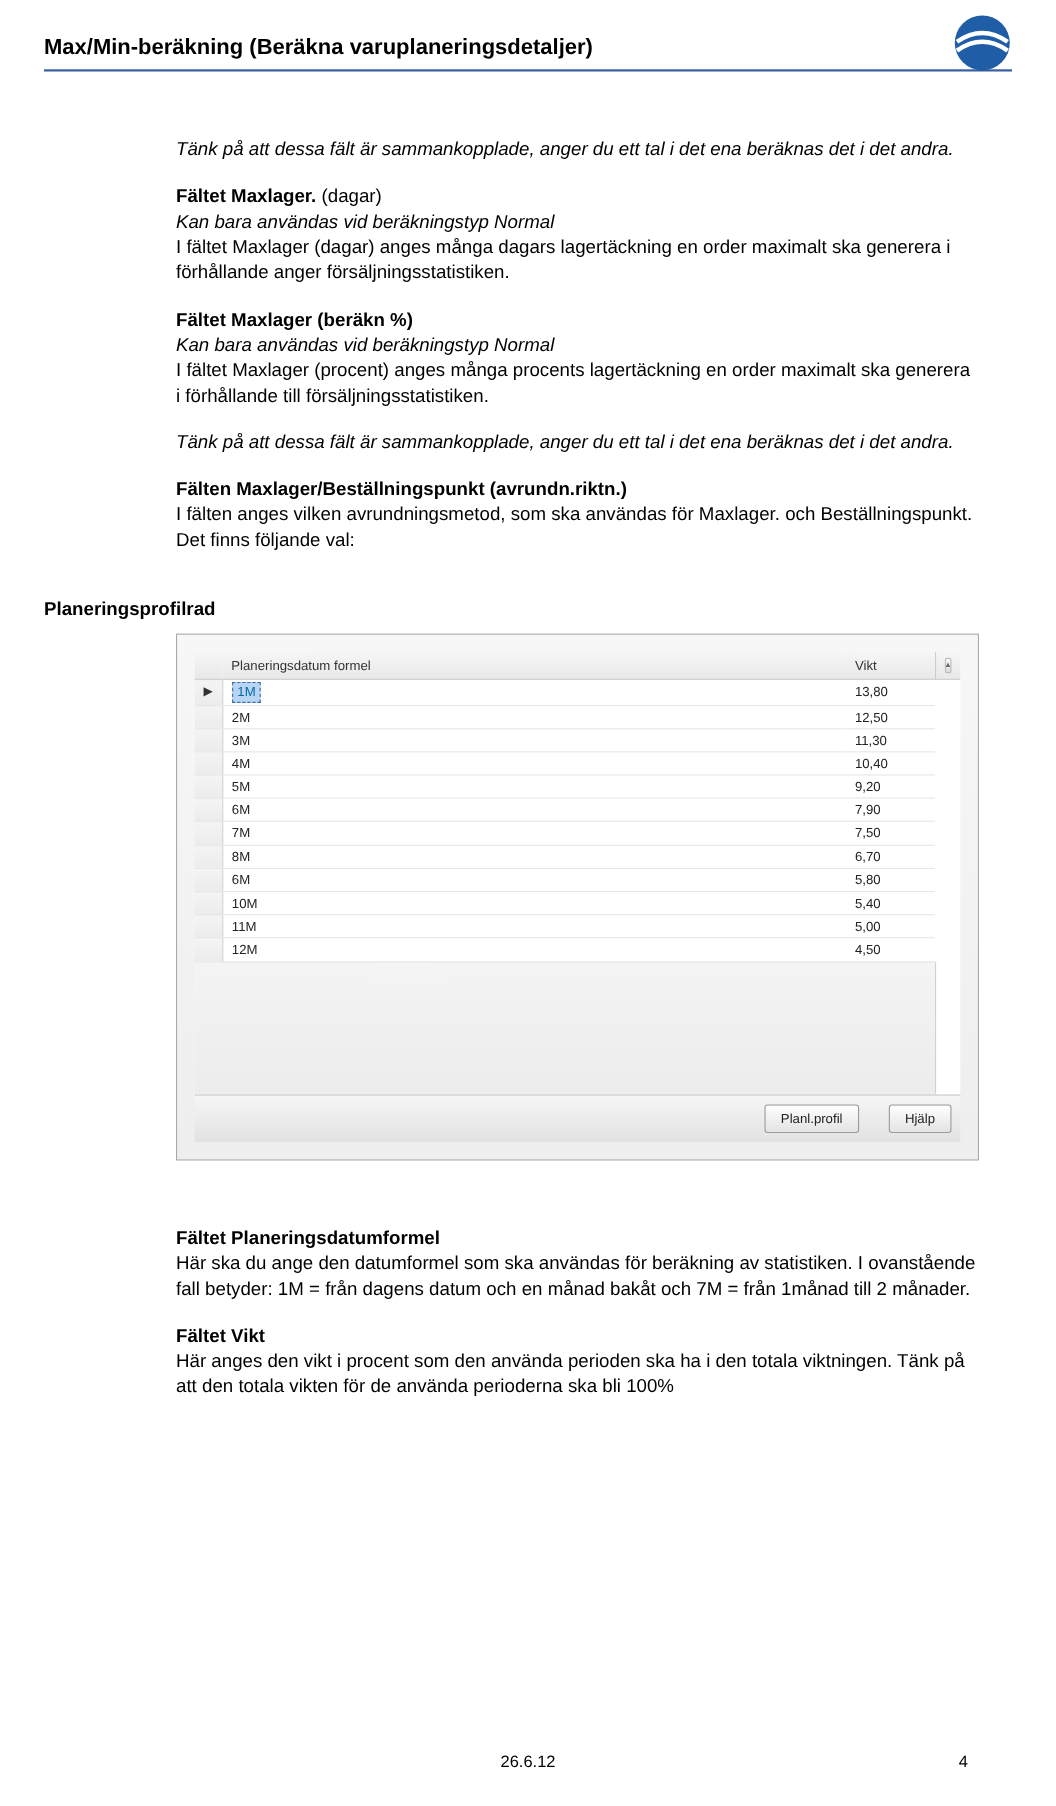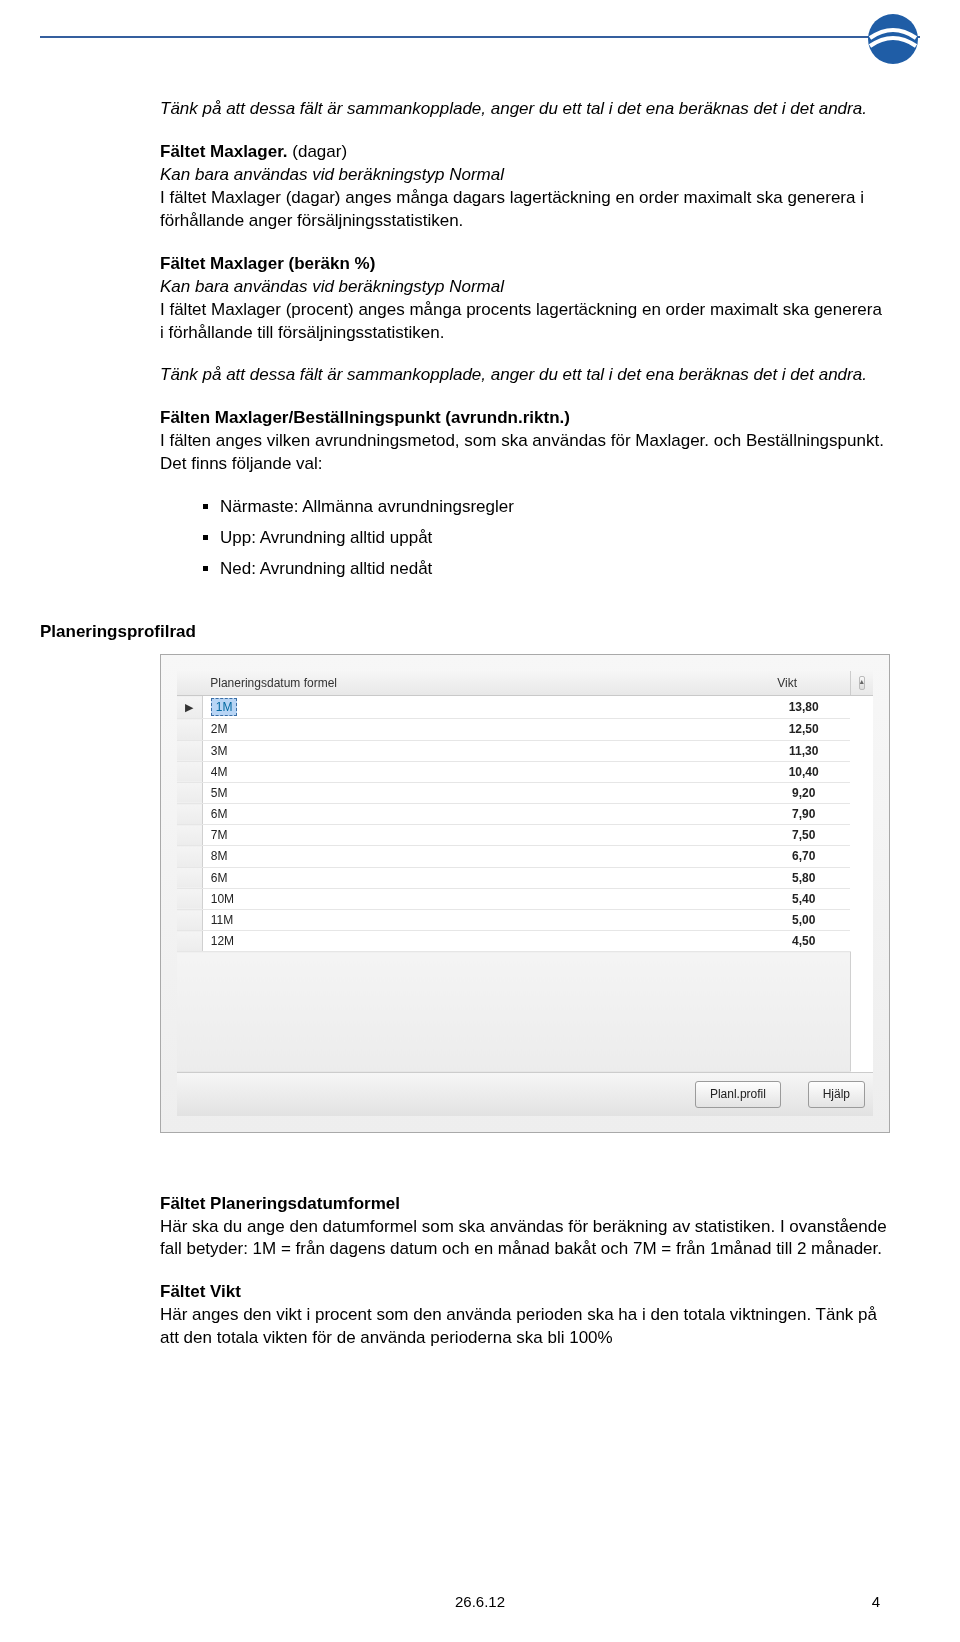--- a/index.html
+++ b/index.html
@@ -82,21 +82,21 @@
   .grid tr td:first-child {
     background: linear-gradient(#f4f4f4,#ececec);
     width: 20px;
     border-right: 1px solid #d0d0d0;
   }
   .grid tr.firstrow td:first-child {
     color: #333;
     font-size: 11px;
   }
   .grid tr td:nth-child(2) { width: 560px; }
-  .grid tr td:nth-child(3) { text-align: center; width: 80px; padding-right: 20px; font-weight: bold; }
+  .grid tr td:nth-child(3) { text-align: left; width: 80px; padding-right: 20px; }
   .grid tr.firstrow td:nth-child(2) span {
     display: inline-block;
     background: #b8d5f5;
     border: 1px dashed #3a6ea5;
     padding: 0 4px;
     color: #0369a1;
   }
   .grid-scroll {
     background: linear-gradient(#f3f3f3,#e6e6e6);
     width: 14px;
@@ -135,20 +135,21 @@
   .footer .pagenum {
     position: absolute;
     right: 80px;
     bottom: 0;
   }
 </style>
 </head>
 <body>
 
 <div class="header">
+  <div class="header-title">Max/Min-beräkning (Beräkna varuplaneringsdetaljer)</div>
   <div class="logo">
     <svg viewBox="0 0 54 54">
       <circle cx="27" cy="27" r="25" fill="#1f5da6"></circle>
       <path d="M4 34 Q27 18 50 34" stroke="#fff" stroke-width="4" fill="none"></path>
       <path d="M4 26 Q27 10 50 26" stroke="#fff" stroke-width="4" fill="none"></path>
     </svg>
   </div>
   <hr class="header-rule">
 </div>
 
@@ -168,25 +169,20 @@
   </p>
 
   <p class="para italic">Tänk på att dessa fält är sammankopplade, anger du ett tal i det ena beräknas det i det andra.</p>
 
   <p class="para">
     <span class="bold">Fälten Maxlager/Beställningspunkt (avrundn.riktn.)</span><br>
     <span>I fälten anges vilken avrundningsmetod, som ska användas för Maxlager. och Beställningspunkt.</span><br>
     <span>Det finns följande val:</span>
   </p>
 
-  <ul class="list">
-    <li>Närmaste: Allmänna avrundningsregler</li>
-    <li>Upp: Avrundning alltid uppåt</li>
-    <li>Ned: Avrundning alltid nedåt</li>
-  </ul>
 </div>
 
 <div class="section-heading">Planeringsprofilrad</div>
 
 <div class="grid-wrapper">
   <table class="grid">
     <thead>
       <tr>
         <th style="width:20px"></th>
         <th>Planeringsdatum formel</th>

